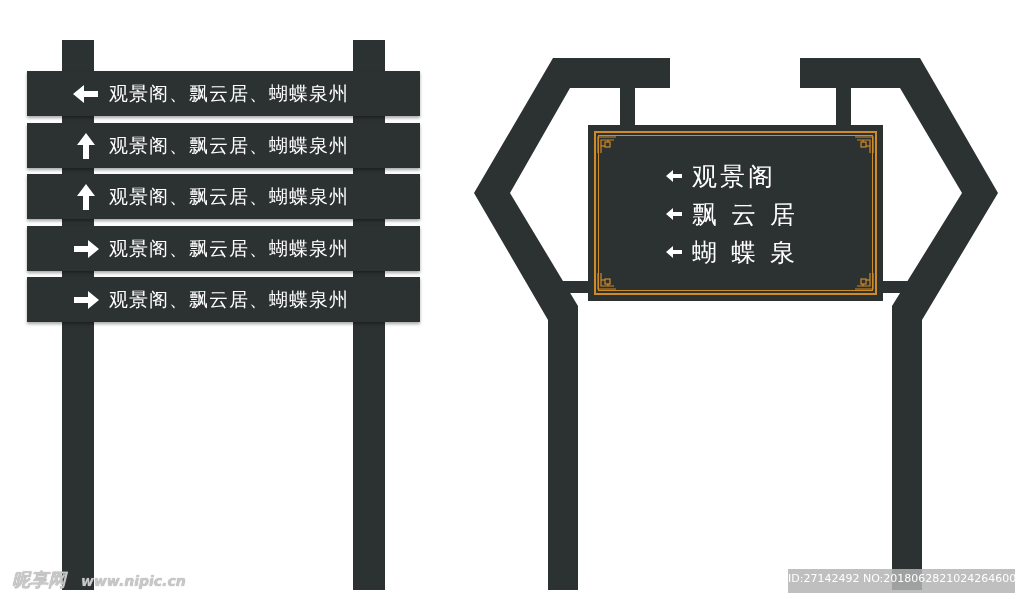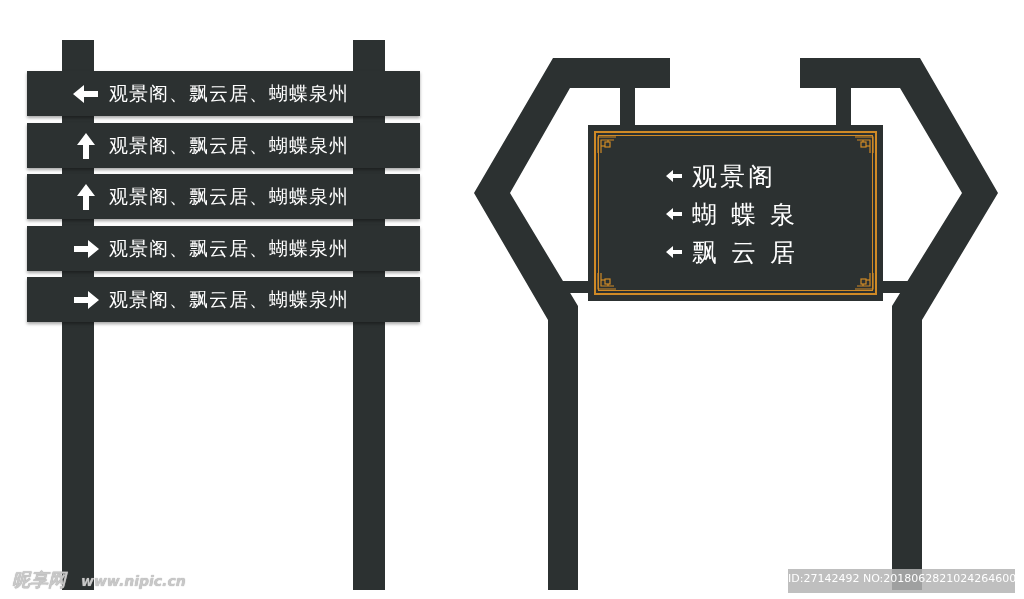--- a/index.html
+++ b/index.html
@@ -170,29 +170,29 @@
           </svg>
       </span>
       <span class="label">观景阁</span>
     </div>
     <div class="board-line">
       <span class="arrow">
         <svg width="16" height="12" viewBox="0 0 16 12">
             <path d="M0 6 L7 0 L7 4 L16 4 L16 8 L7 8 L7 12 Z" fill="#fff"></path>
           </svg>
       </span>
-      <span class="label">蝴 蝶 泉</span>
+      <span class="label">飘 云 居</span>
     </div>
     <div class="board-line">
       <span class="arrow">
         <svg width="16" height="12" viewBox="0 0 16 12">
             <path d="M0 6 L7 0 L7 4 L16 4 L16 8 L7 8 L7 12 Z" fill="#fff"></path>
           </svg>
       </span>
-      <span class="label">飘 云 居</span>
+      <span class="label">蝴 蝶 泉</span>
     </div>
   </div>
 </div>
 
 <div class="wm-left">
   <span>昵享网</span><span class="site">www.nipic.cn</span>
 </div>
 <div class="wm-right">ID:27142492 NO:20180628210242646000</div>
 
 </body></html>

